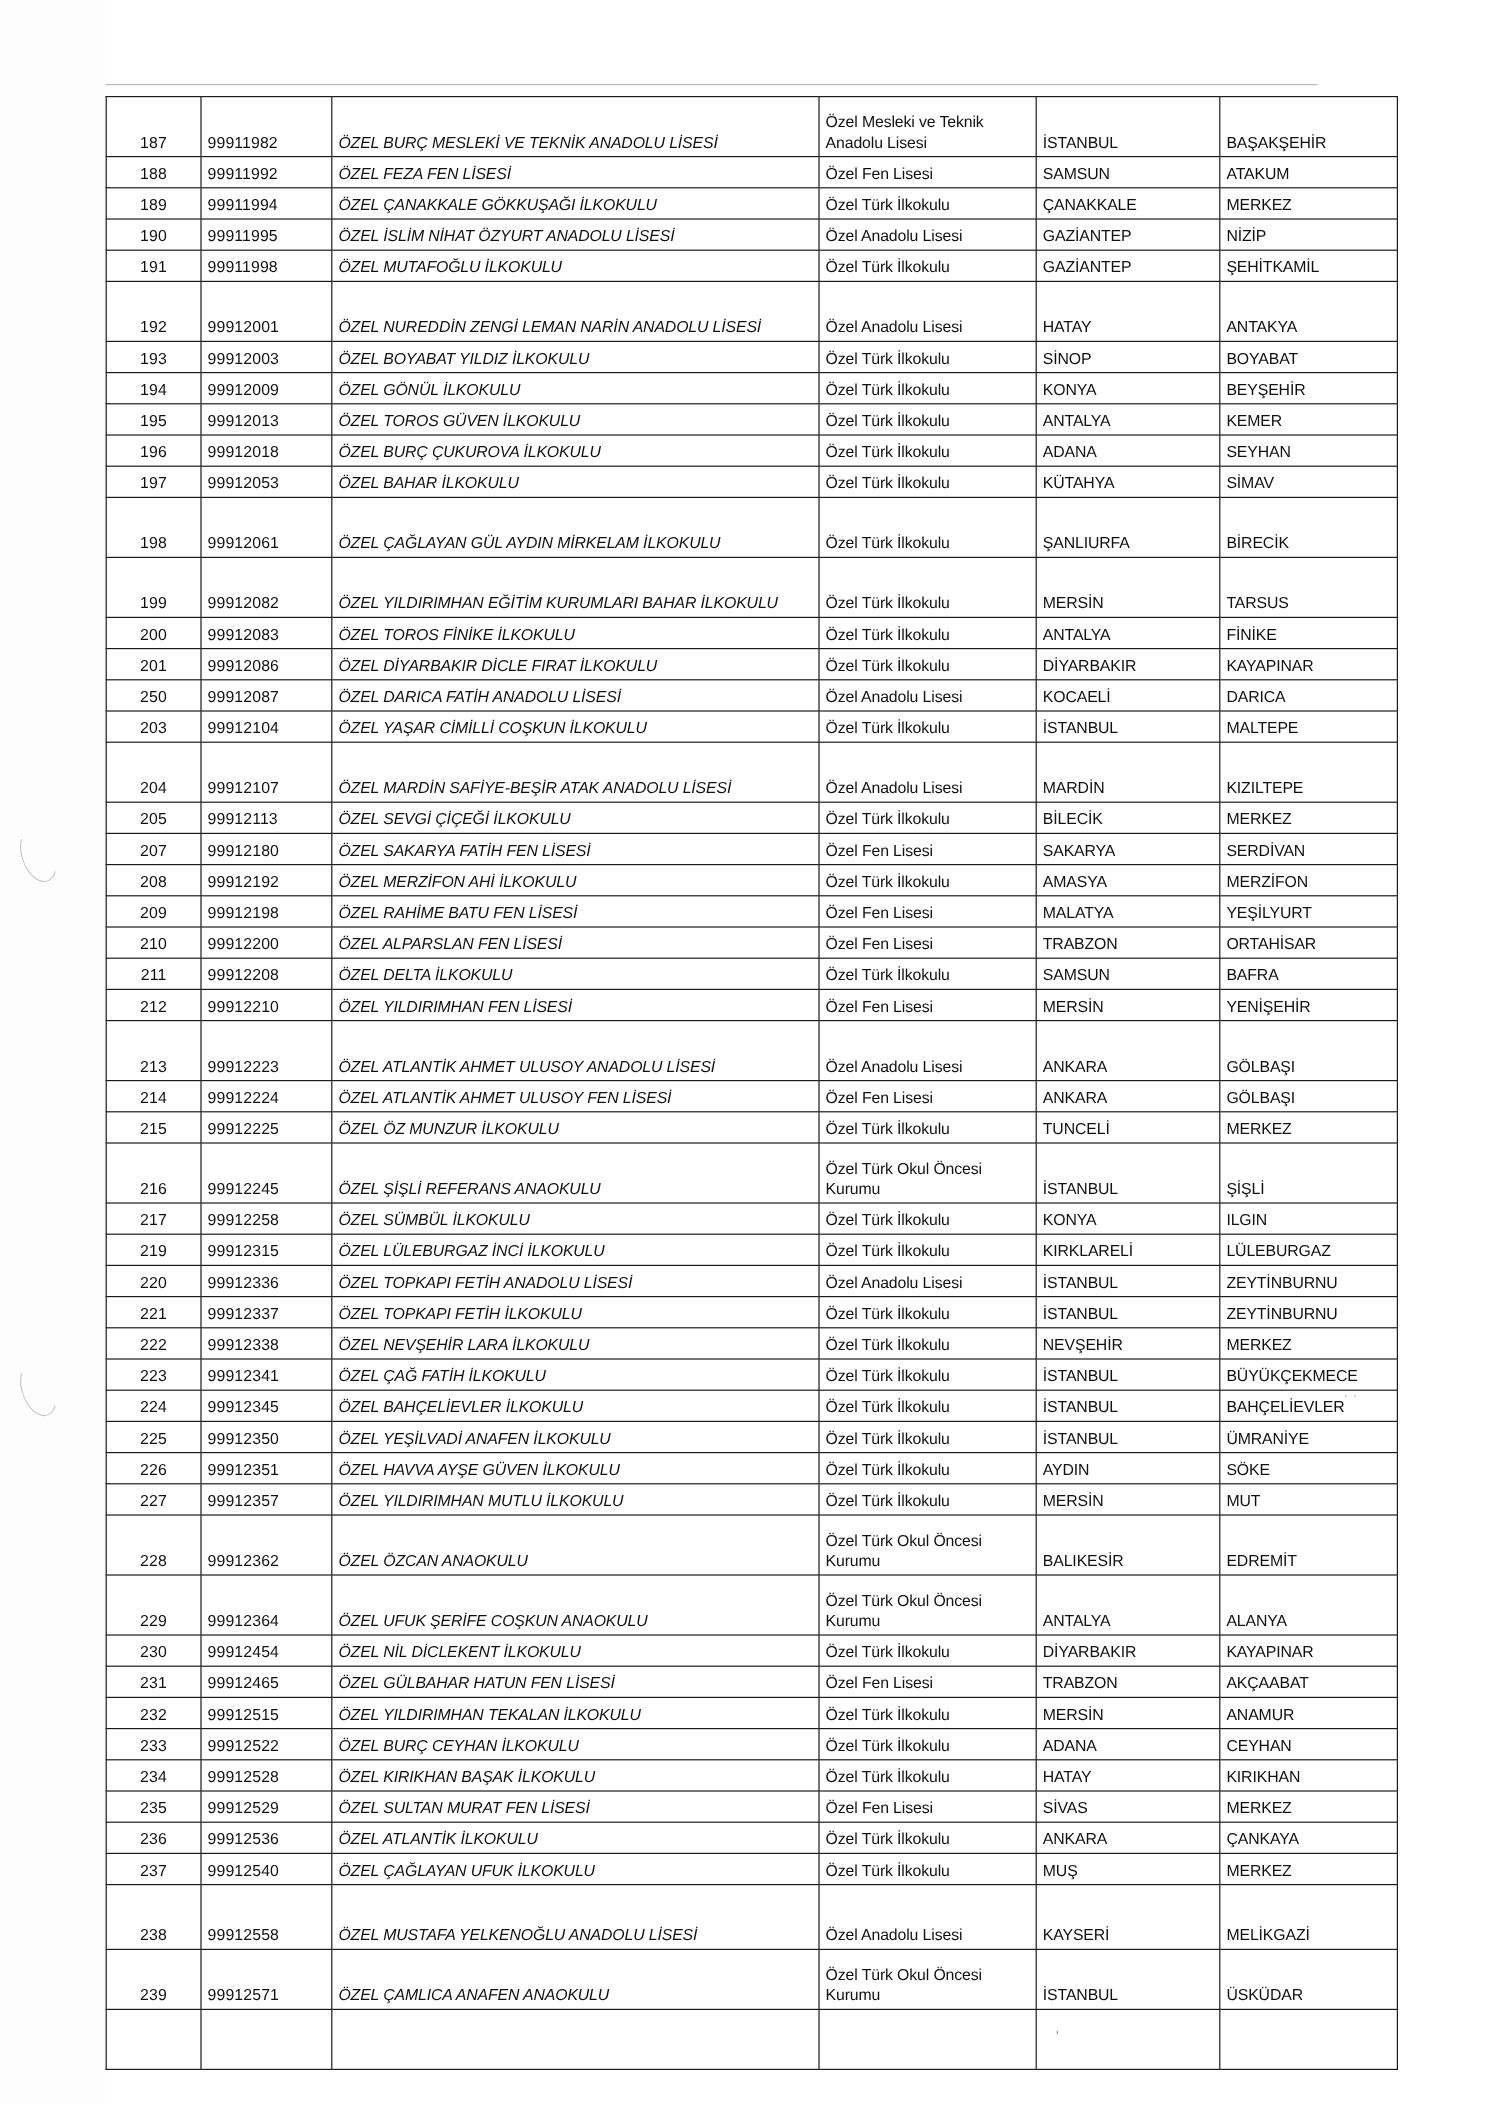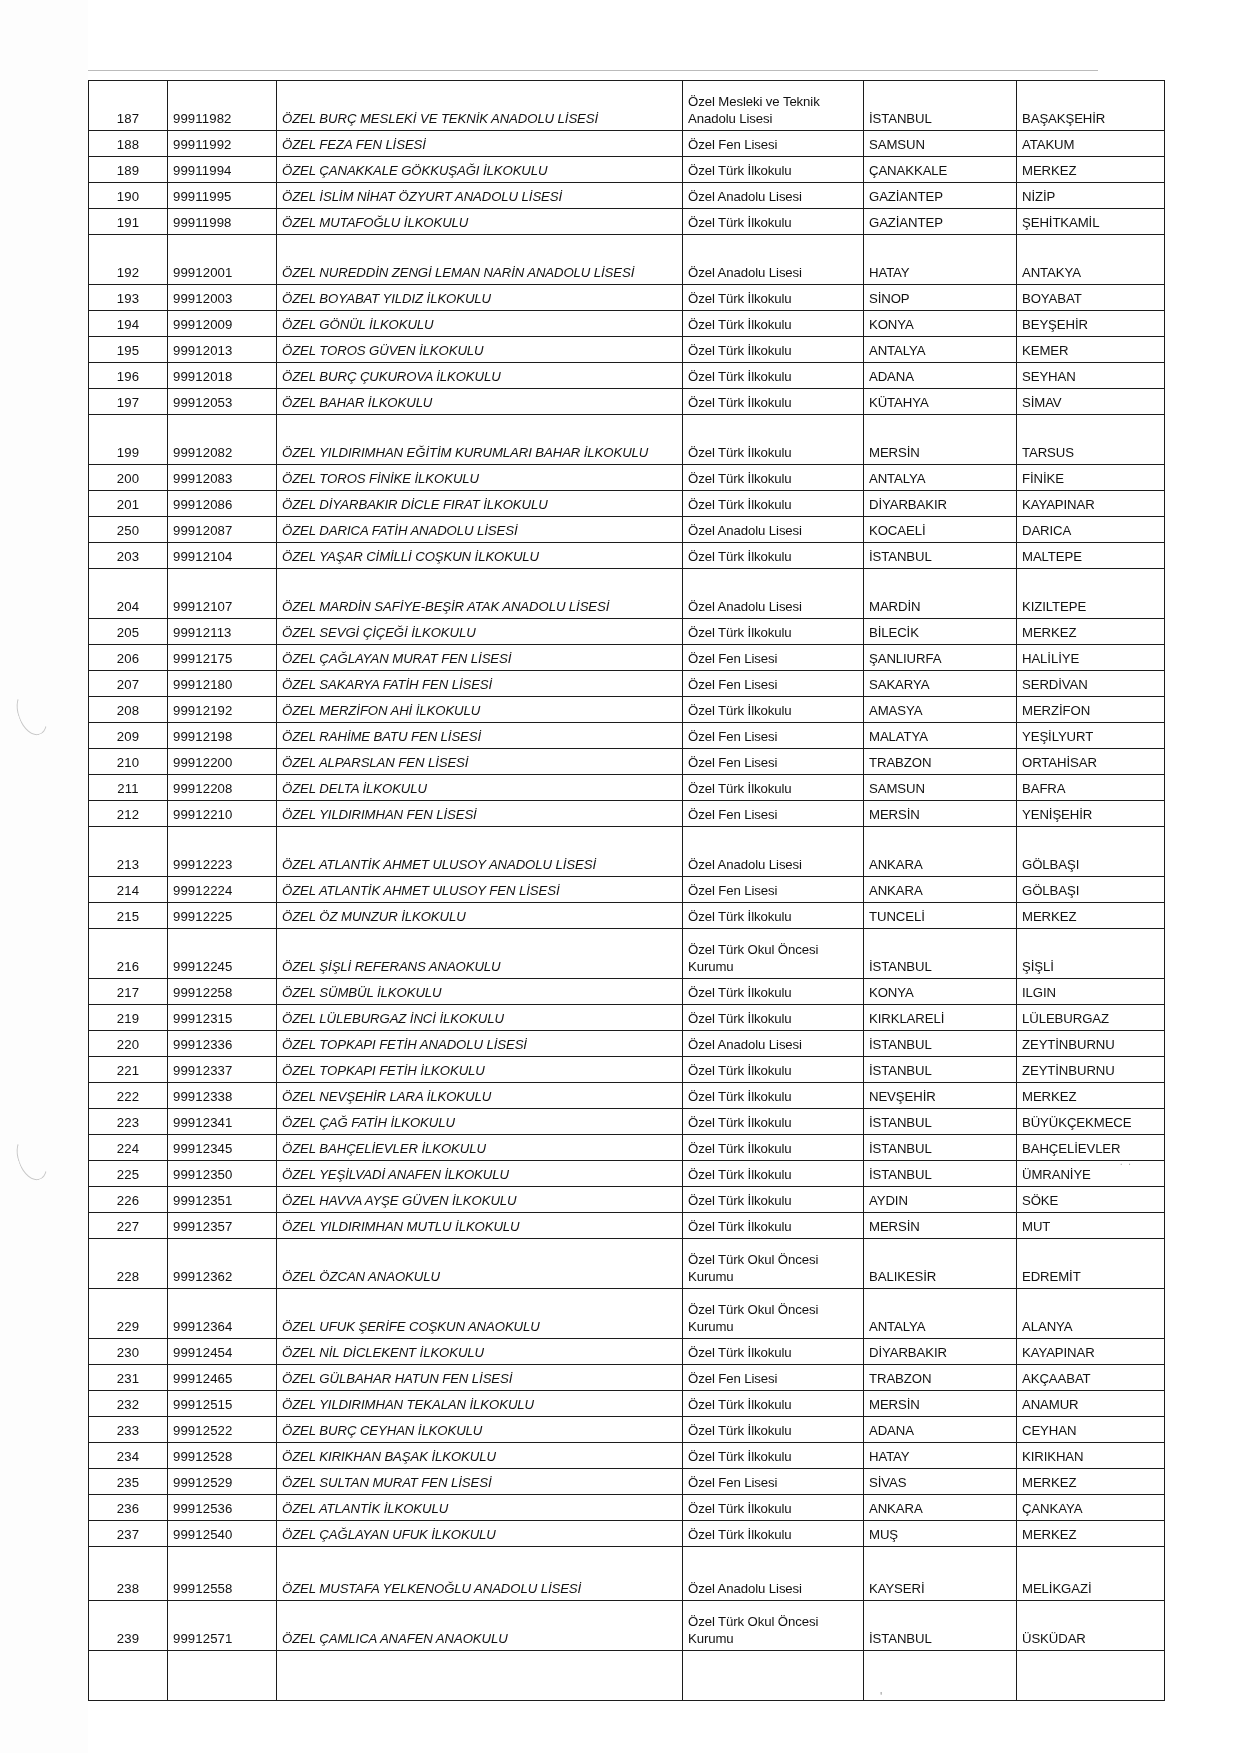--- a/index.html
+++ b/index.html
@@ -349,20 +349,40 @@
           </td>
           <td class="c-province">
             <span class="cellwrap">KÜTAHYA</span>
           </td>
           <td class="c-district">
             <span class="cellwrap">SİMAV</span>
           </td>
         </tr>
         <tr class="tall">
           <td class="c-no">
+            <span class="cellwrap">198</span>
+          </td>
+          <td class="c-code">
+            <span class="cellwrap">99912061</span>
+          </td>
+          <td class="c-name">
+            <span class="cellwrap">ÖZEL ÇAĞLAYAN GÜL AYDIN MİRKELAM İLKOKULU</span>
+          </td>
+          <td class="c-type">
+            <span class="cellwrap">Özel Türk İlkokulu</span>
+          </td>
+          <td class="c-province">
+            <span class="cellwrap">ŞANLIURFA</span>
+          </td>
+          <td class="c-district">
+            <span class="cellwrap">BİRECİK</span>
+          </td>
+        </tr>
+        <tr class="tall">
+          <td class="c-no">
             <span class="cellwrap">199</span>
           </td>
           <td class="c-code">
             <span class="cellwrap">99912082</span>
           </td>
           <td class="c-name">
             <span class="cellwrap">ÖZEL YILDIRIMHAN EĞİTİM KURUMLARI BAHAR İLKOKULU</span>
           </td>
           <td class="c-type">
             <span class="cellwrap">Özel Türk İlkokulu</span>
@@ -485,40 +505,20 @@
             <span class="cellwrap">ÖZEL SEVGİ ÇİÇEĞİ İLKOKULU</span>
           </td>
           <td class="c-type">
             <span class="cellwrap">Özel Türk İlkokulu</span>
           </td>
           <td class="c-province">
             <span class="cellwrap">BİLECİK</span>
           </td>
           <td class="c-district">
             <span class="cellwrap">MERKEZ</span>
-          </td>
-        </tr>
-        <tr class="std">
-          <td class="c-no">
-            <span class="cellwrap">206</span>
-          </td>
-          <td class="c-code">
-            <span class="cellwrap">99912175</span>
-          </td>
-          <td class="c-name">
-            <span class="cellwrap">ÖZEL ÇAĞLAYAN MURAT FEN LİSESİ</span>
-          </td>
-          <td class="c-type">
-            <span class="cellwrap">Özel Fen Lisesi</span>
-          </td>
-          <td class="c-province">
-            <span class="cellwrap">ŞANLIURFA</span>
-          </td>
-          <td class="c-district">
-            <span class="cellwrap">HALİLİYE</span>
           </td>
         </tr>
         <tr class="std">
           <td class="c-no">
             <span class="cellwrap">207</span>
           </td>
           <td class="c-code">
             <span class="cellwrap">99912180</span>
           </td>
           <td class="c-name">

